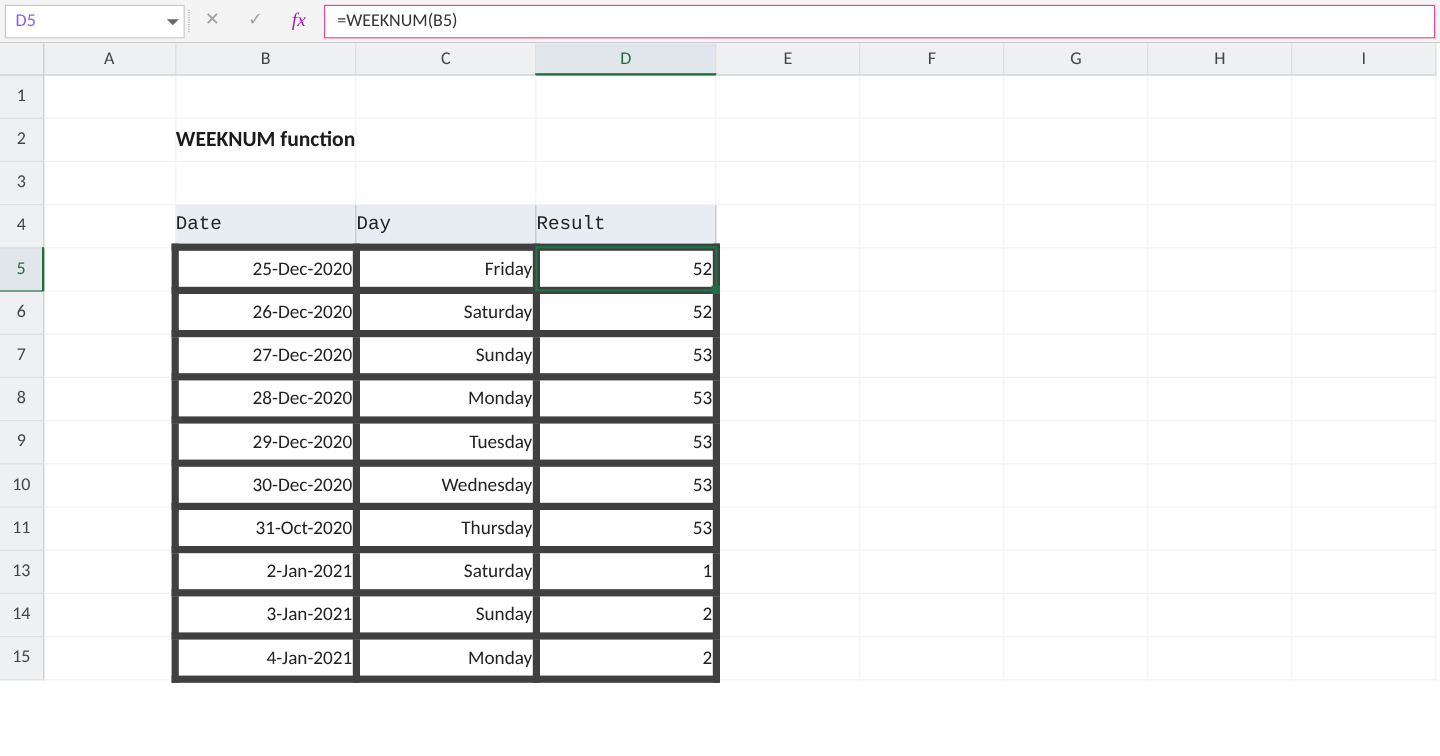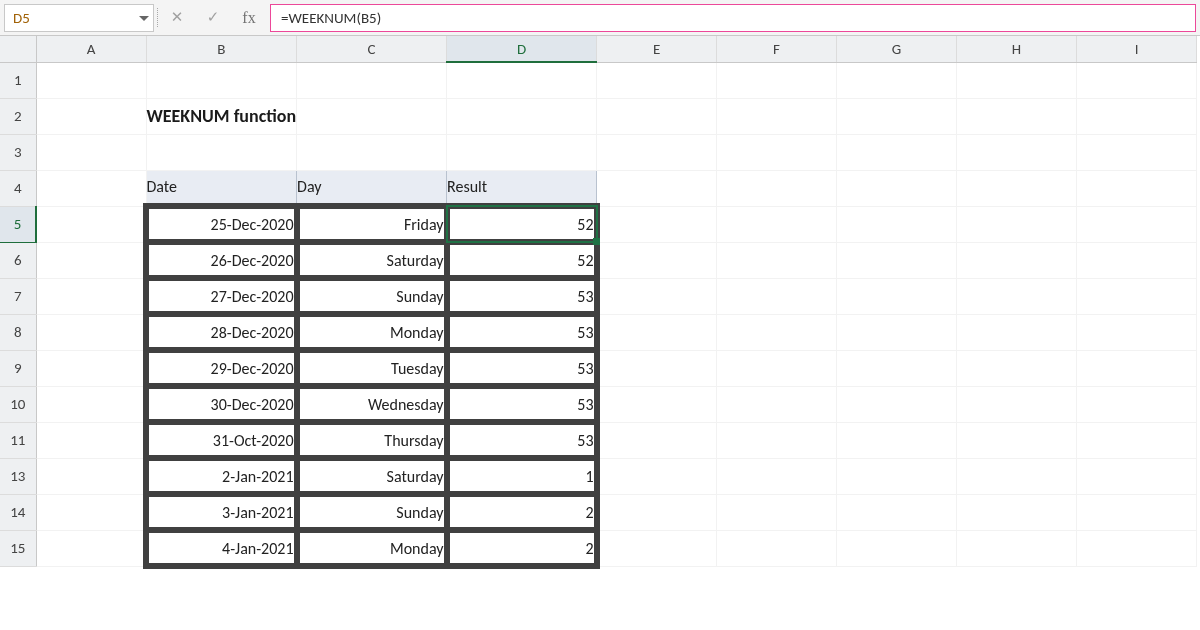--- a/index.html
+++ b/index.html
@@ -27,21 +27,21 @@
     background: #fff;
     border: 1px solid #c8c8c8;
     margin: 4px 0 4px 4px;
     height: 28px;
     width: 150px;
   }
   .name-box {
     flex: 1;
     padding: 0 8px;
     font-size: 15px;
-    color: #a16207;
+    color: #8b5cf6;
     font-family: Calibri, Arial, sans-serif;
   }
   .name-box-dd {
     width: 18px;
     display: flex;
     align-items: center;
     justify-content: center;
     color: #777;
   }
   .fb-sep {
@@ -55,21 +55,21 @@
     border-left: 1px dotted #a9a9a9;
   }
   .fb-btns {
     display: flex;
     align-items: center;
     gap: 18px;
     padding: 0 12px 0 6px;
     color: #a0a0a0;
   }
   .fb-btn { width: 18px; text-align: center; font-size: 15px; line-height: 1; }
-  .fx-label { font-family: "Times New Roman", serif; color: #737373; font-size: 16px; }
+  .fx-label { font-style: italic; font-family: "Times New Roman", serif; color: #a21caf; font-size: 16px; }
   .formula-input-wrap {
     flex: 1;
     background: #fff;
     border: 1px solid #ec4899;
     margin: 4px 4px 4px 0;
     height: 28px;
     display: flex;
     align-items: center;
     padding: 0 10px;
   }
@@ -142,20 +142,21 @@
 
   .title-text { font-weight: 700; font-size: 18px; color: #1b1b1b; }
 
   
   .th-cell {
     background: #e8ecf3;
     border: 1px solid #b9c2cf;
     font-size: 16px;
     color: #222;
     text-align: left;
+    font-family: Liberation Mono, monospace;
   }
   .data-cell {
     border: 6px solid #404040;
     background: #fff;
   }
 
   
   .active-outline {
     position: absolute;
     border: 2px solid #1f7245;

